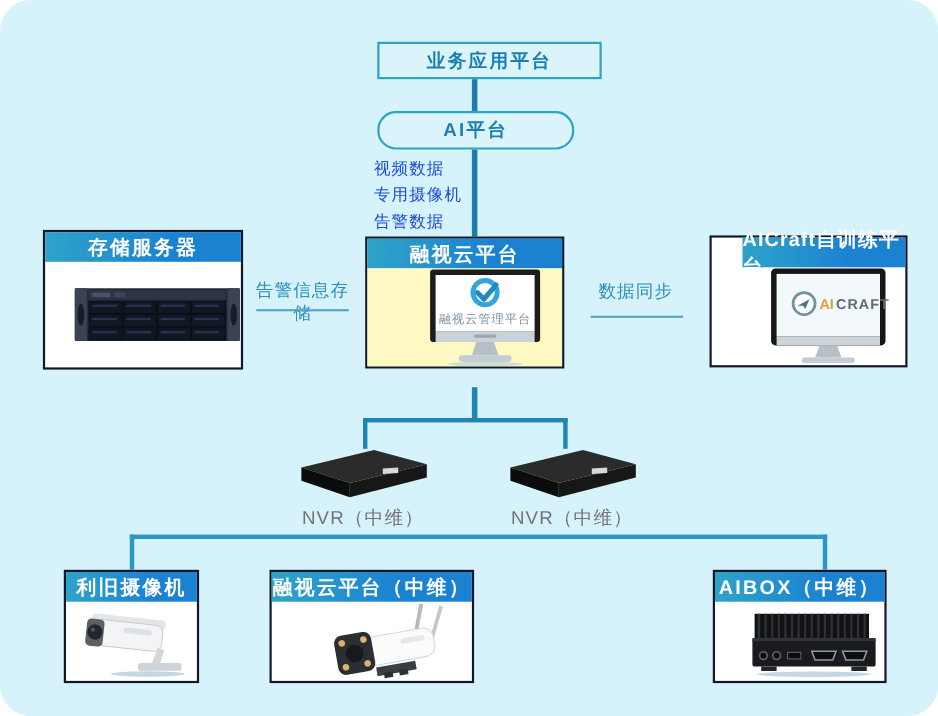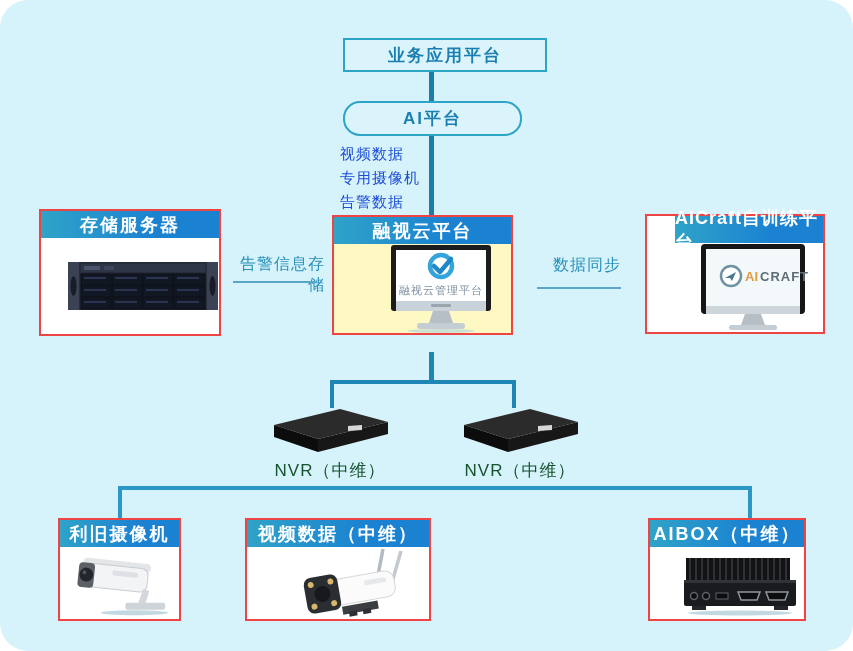--- a/index.html
+++ b/index.html
@@ -11,21 +11,21 @@
   
   .outline-box{
     position:absolute;box-sizing:border-box;
     background:#dbf4fb;border:2px solid #2ba4c6;
     display:flex;align-items:center;justify-content:center;
     color:#1c7fb2;font-size:17px;font-weight:bold;letter-spacing:2px;
   }
   
   .device-box{
     position:absolute;box-sizing:border-box;
-    border:2px solid #ef4444;background:#ffffff;
+    border:2px solid #0f172a;background:#ffffff;
     display:flex;flex-direction:column;
   }
   .device-box .hdr{
     flex:0 0 auto;height:27px;
     background:linear-gradient(90deg,#2fa3c8 0%,#1b82d2 65%);
     color:#ffffff;font-size:18px;font-weight:bold;letter-spacing:2px;
     display:flex;align-items:center;justify-content:center;
   }
   .device-box .bod{
     flex:1 1 auto;display:flex;align-items:center;justify-content:flex-end;overflow:hidden;
@@ -35,24 +35,24 @@
   .vline{position:absolute;background:#1d7cab;width:5px;}
   .hline{position:absolute;background:#1f85b5;height:4px;}
   .thin-line{position:absolute;background:#5aa6c8;height:2px;}
   .busline{position:absolute;background:#2a97c6;height:4px;}
   .busdrop{position:absolute;background:#2a97c6;width:4px;}
   
   .flow-labels{
     position:absolute;text-align:left;color:#1d4ed8;font-size:15px;line-height:24px;letter-spacing:1px;
   }
   .link-label{
-    position:absolute;color:#2a90ba;font-size:16px;letter-spacing:1px;text-align:right;
+    position:absolute;color:#2a90ba;font-size:16px;letter-spacing:1px;text-align:center;
   }
   .nvr-label{
-    position:absolute;color:#14532d;font-size:17px;letter-spacing:1px;text-align:center;font-weight:500;
+    position:absolute;color:#737373;font-size:17px;letter-spacing:1px;text-align:center;font-weight:500;
   }
   svg{display:block;}
   svg text{font-family:"Liberation Sans","DejaVu Sans",sans-serif;}
 </style>
 </head>
 <body>
 
 <div class="canvas">
 
   <div class="outline-box" style="left:343px;top:38px;width:204px;height:34px;">
@@ -205,21 +205,21 @@
         </g>
         <path d="M84 40 l6 2 l-4 14 l-7 -2 z" fill="#d3d7db"></path>
         <rect x="66" y="54" width="40" height="7" rx="2" fill="#cfd4d8"></rect>
         <ellipse cx="75" cy="64" rx="34" ry="2.5" fill="#c2d9e2"></ellipse>
       </svg>
     </div>
   </div>
 
   <div class="device-box" style="left:245px;top:518px;width:186px;height:103px;">
     <div class="hdr">
-      <span>视频数据（中维）</span>
+      <span>融视云平台（中维）</span>
     </div>
     <div class="bod">
       <svg width="150" height="72" viewBox="0 0 150 72">
         <line x1="104" y1="2" x2="96" y2="44" stroke="#b4bac0" stroke-width="3.5"></line>
         <line x1="122" y1="4" x2="110" y2="46" stroke="#c3c9ce" stroke-width="3.5"></line>
         <g transform="rotate(-10 72 42)">
           <rect x="48" y="30" width="68" height="26" rx="9" fill="#fbfbfc" stroke="#d4d8db" stroke-width="1"></rect>
           <rect x="26" y="24" width="34" height="36" rx="7" fill="#2a2d31"></rect>
           <circle cx="43" cy="42" r="8" fill="#17191c"></circle>
           <circle cx="33" cy="31" r="3" fill="#d8b66a"></circle>

